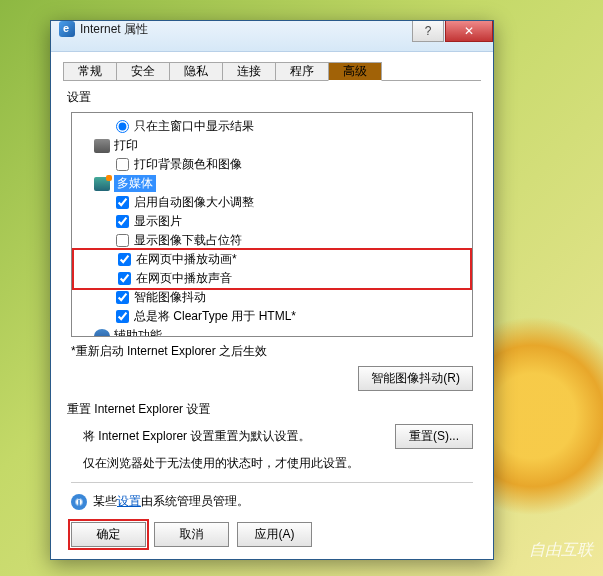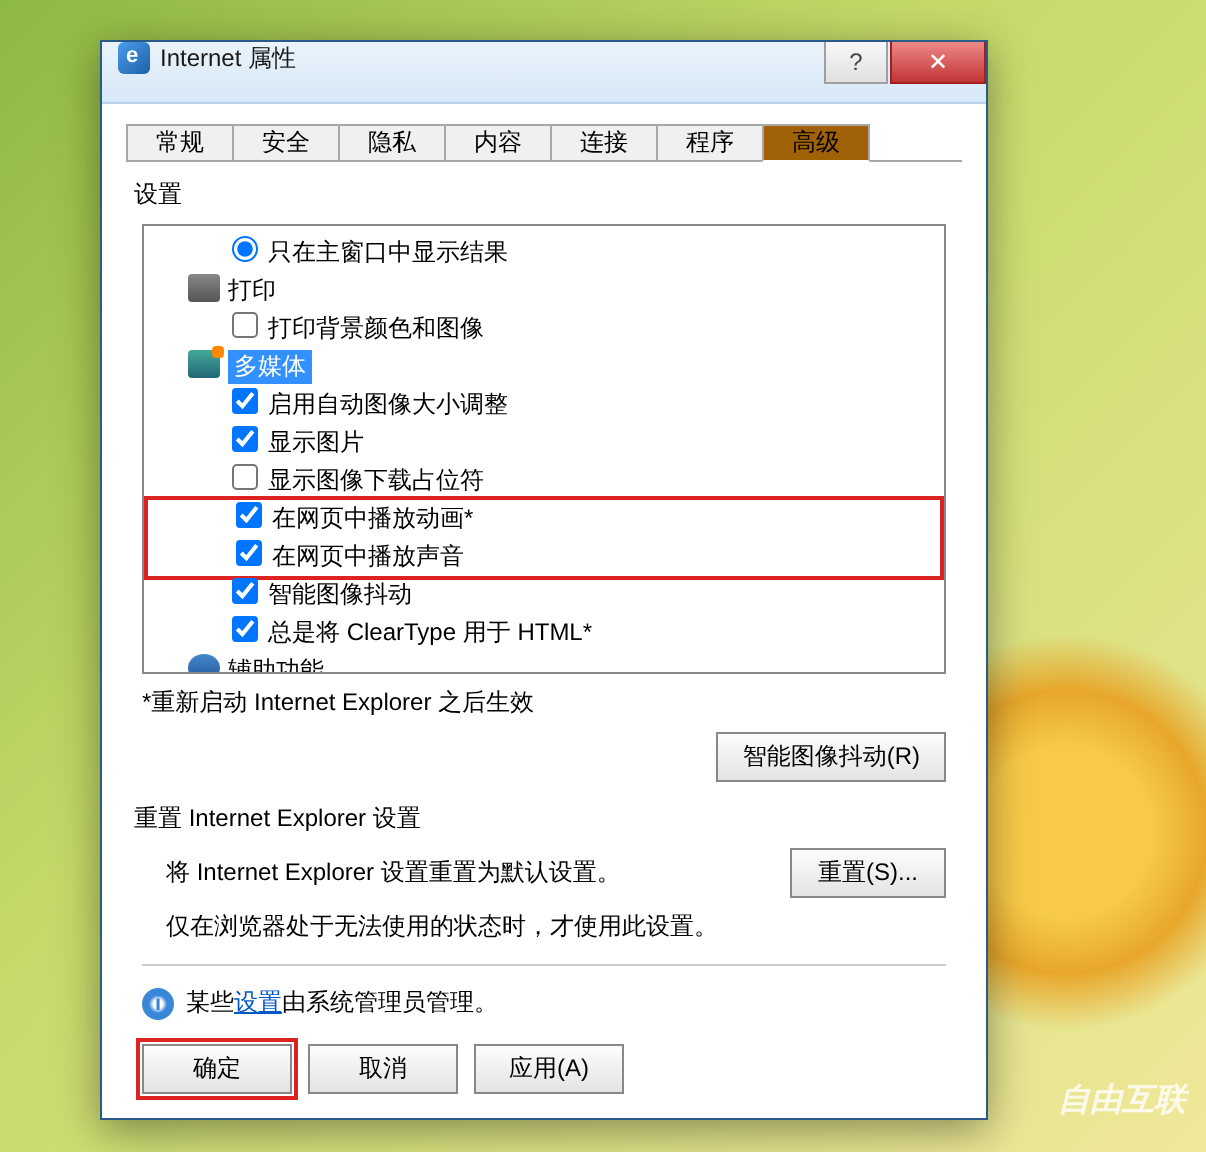--- a/index.html
+++ b/index.html
@@ -1,32 +1,32 @@
 <!DOCTYPE html>
 <html><head>
 <meta charset="utf-8">
 <style>
 body{margin:0;font-family:"Microsoft YaHei","SimSun",sans-serif;font-size:12px;background:linear-gradient(135deg,#8db842 0%,#c4d968 40%,#f0e89a 100%);width:603px;height:576px;position:relative;overflow:hidden}
 .bg-flower{position:absolute;right:-30px;bottom:60px;width:200px;height:200px;background:radial-gradient(circle,#f9c842 30%,#e8a020 50%,transparent 70%);border-radius:50%;opacity:0.9}
-.watermark{position:absolute;right:10px;bottom:15px;color:rgba(255,255,255,0.8);font-size:16px;font-weight:bold;font-style:italic}
+.watermark{position:absolute;right:10px;bottom:15px;color:rgba(255,255,255,0.8);font-size:16px;font-weight:normal;font-style:italic}
 .dialog{position:absolute;left:50px;top:20px;width:442px;background:#fff;border:1px solid #2a5a8a;box-shadow:0 5px 20px rgba(0,0,0,0.4)}
 .titlebar{height:30px;background:linear-gradient(#eaf3fb,#d6e8f7);border-bottom:1px solid #b8d0e8;display:flex;align-items:flex-start;padding:0 0 0 8px}
 .title-icon{width:16px;height:16px;background:linear-gradient(135deg,#4a9eeb,#1e5fa8);border-radius:3px;position:relative;margin-right:5px}
 .title-icon::after{content:"e";color:#fff;font-size:11px;font-weight:bold;position:absolute;top:1px;left:4px}
 .title-text{flex:1;color:#1a1a1a;font-size:12px}
 .title-btns{display:flex;gap:1px}
 .title-btn{width:30px;height:20px;display:flex;align-items:center;justify-content:center;font-size:12px;color:#444;background:linear-gradient(#f8f8f8,#e0e0e0);border:1px solid #a0a0a0;border-top:none}
 .title-btn.close{width:46px;background:linear-gradient(#e88,#c23535);color:#fff;border-color:#a02020}
 .body{padding:10px 12px 12px}
 .tabs{display:flex;border-bottom:1px solid #a8a8a8;margin-bottom:8px}
 .tab{padding:0 14px;border:1px solid #a8a8a8;border-bottom:none;margin-right:-1px;background:#f0f0f0;cursor:pointer;position:relative}
 .tab.active{background:#a16207;border-bottom:1px solid #fff;margin-bottom:-1px;z-index:1}
 .settings-label{margin:8px 0 6px 4px}
 .tree-container{border:1px solid #888;height:215px;overflow-y:scroll;background:#fff;padding:4px 2px;margin:0 8px}
-.tree-item{display:flex;padding:1px 0 1px 20px;white-space:nowrap}
+.tree-item{display:flex;align-items:center;padding:1px 0 1px 20px;white-space:nowrap}
 .tree-item.indent2{padding-left:42px}
 .tree-item input[type=checkbox],.tree-item input[type=radio]{margin:0 5px 0 0;width:13px;height:13px}
 .tree-icon{width:16px;height:14px;margin-right:4px;display:inline-block}
 .ico-printer{background:linear-gradient(#888,#555);border-radius:2px}
 .ico-media{background:linear-gradient(#4a9,#267);border-radius:2px;position:relative}
 .ico-media::after{content:"";position:absolute;right:-2px;top:-2px;width:6px;height:6px;background:#f80;border-radius:2px}
 .ico-access{background:linear-gradient(#48c,#259);border-radius:50%}
 .selected{background:#3390ff;color:#fff;padding:0 3px}
 .highlight-box{border:2px solid #d22;margin:-2px;padding:0 2px}
 .note{margin:6px 8px;font-size:12px}
@@ -60,21 +60,20 @@
     <div class="title-btns">
       <div class="title-btn">?</div>
       <div class="title-btn close">✕</div>
     </div>
   </div>
   <div class="body">
     <div class="tabs">
       <div class="tab">常规</div>
       <div class="tab">安全</div>
       <div class="tab">隐私</div>
-      <div class="tab">内容</div>
       <div class="tab">连接</div>
       <div class="tab">程序</div>
       <div class="tab active">高级</div>
     </div>
 
     <div class="settings-label">设置</div>
 
     <div class="tree-container">
       <div class="tree-item indent2">
           <input type="radio" checked="" style="">

